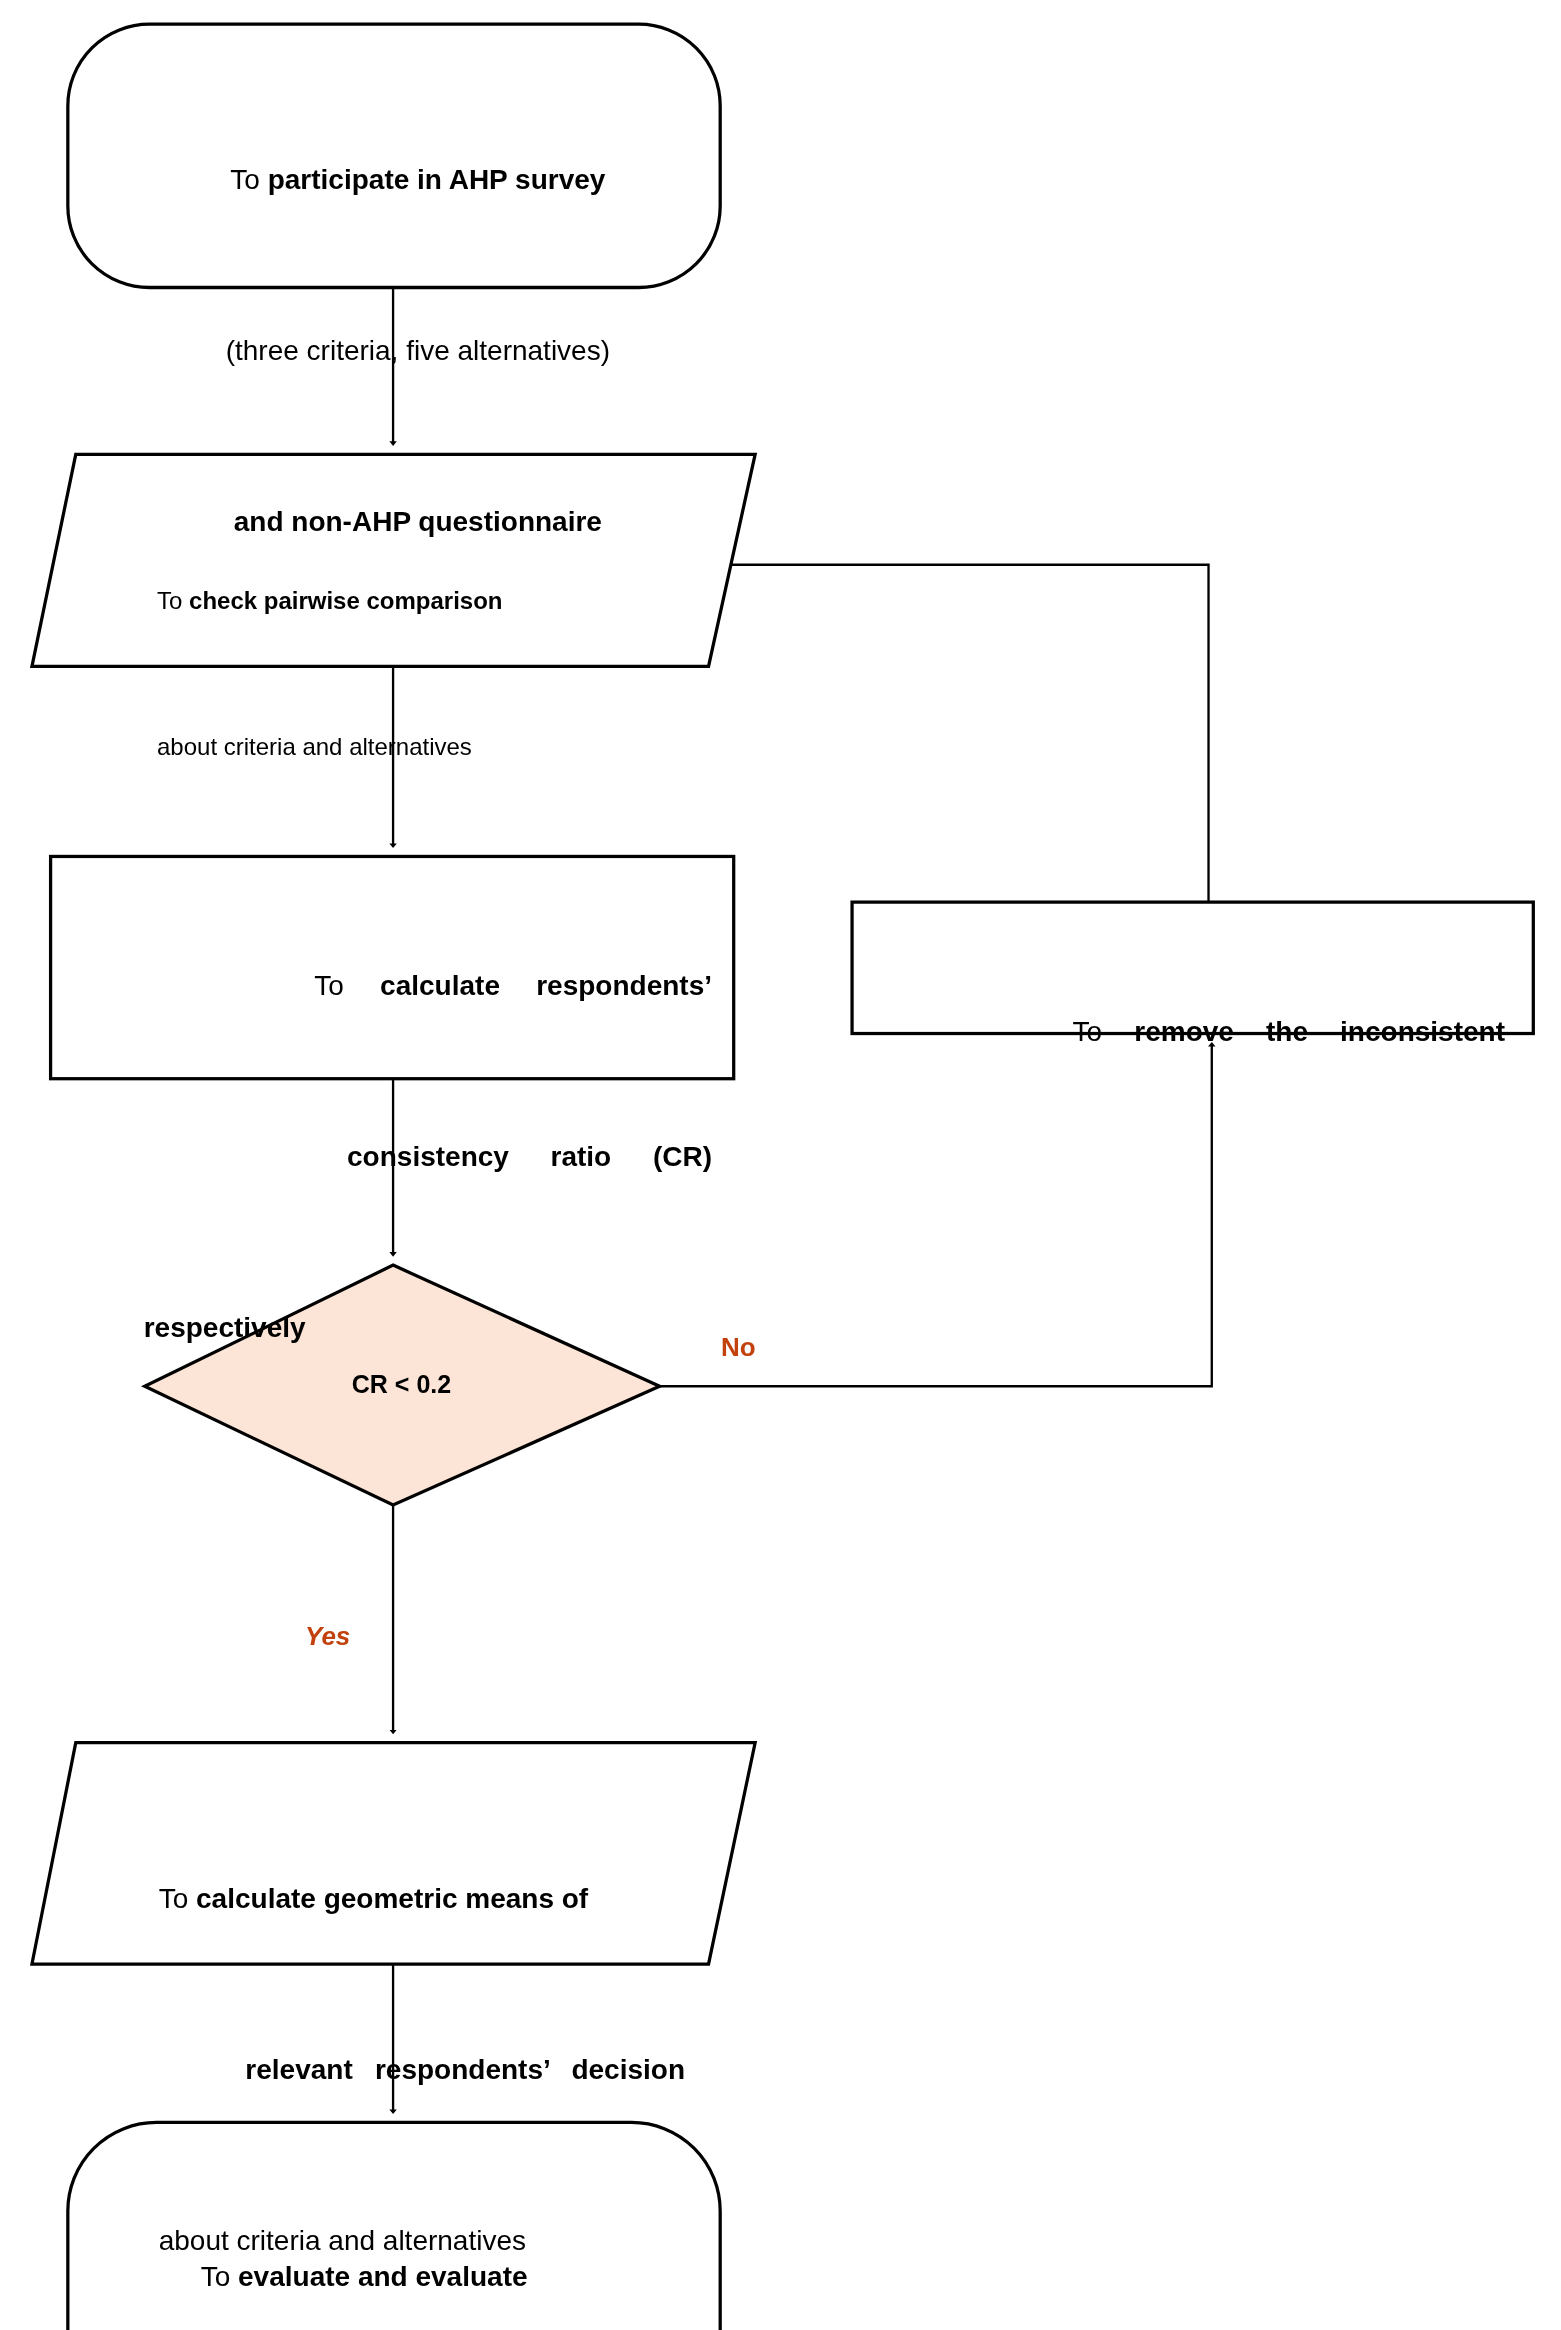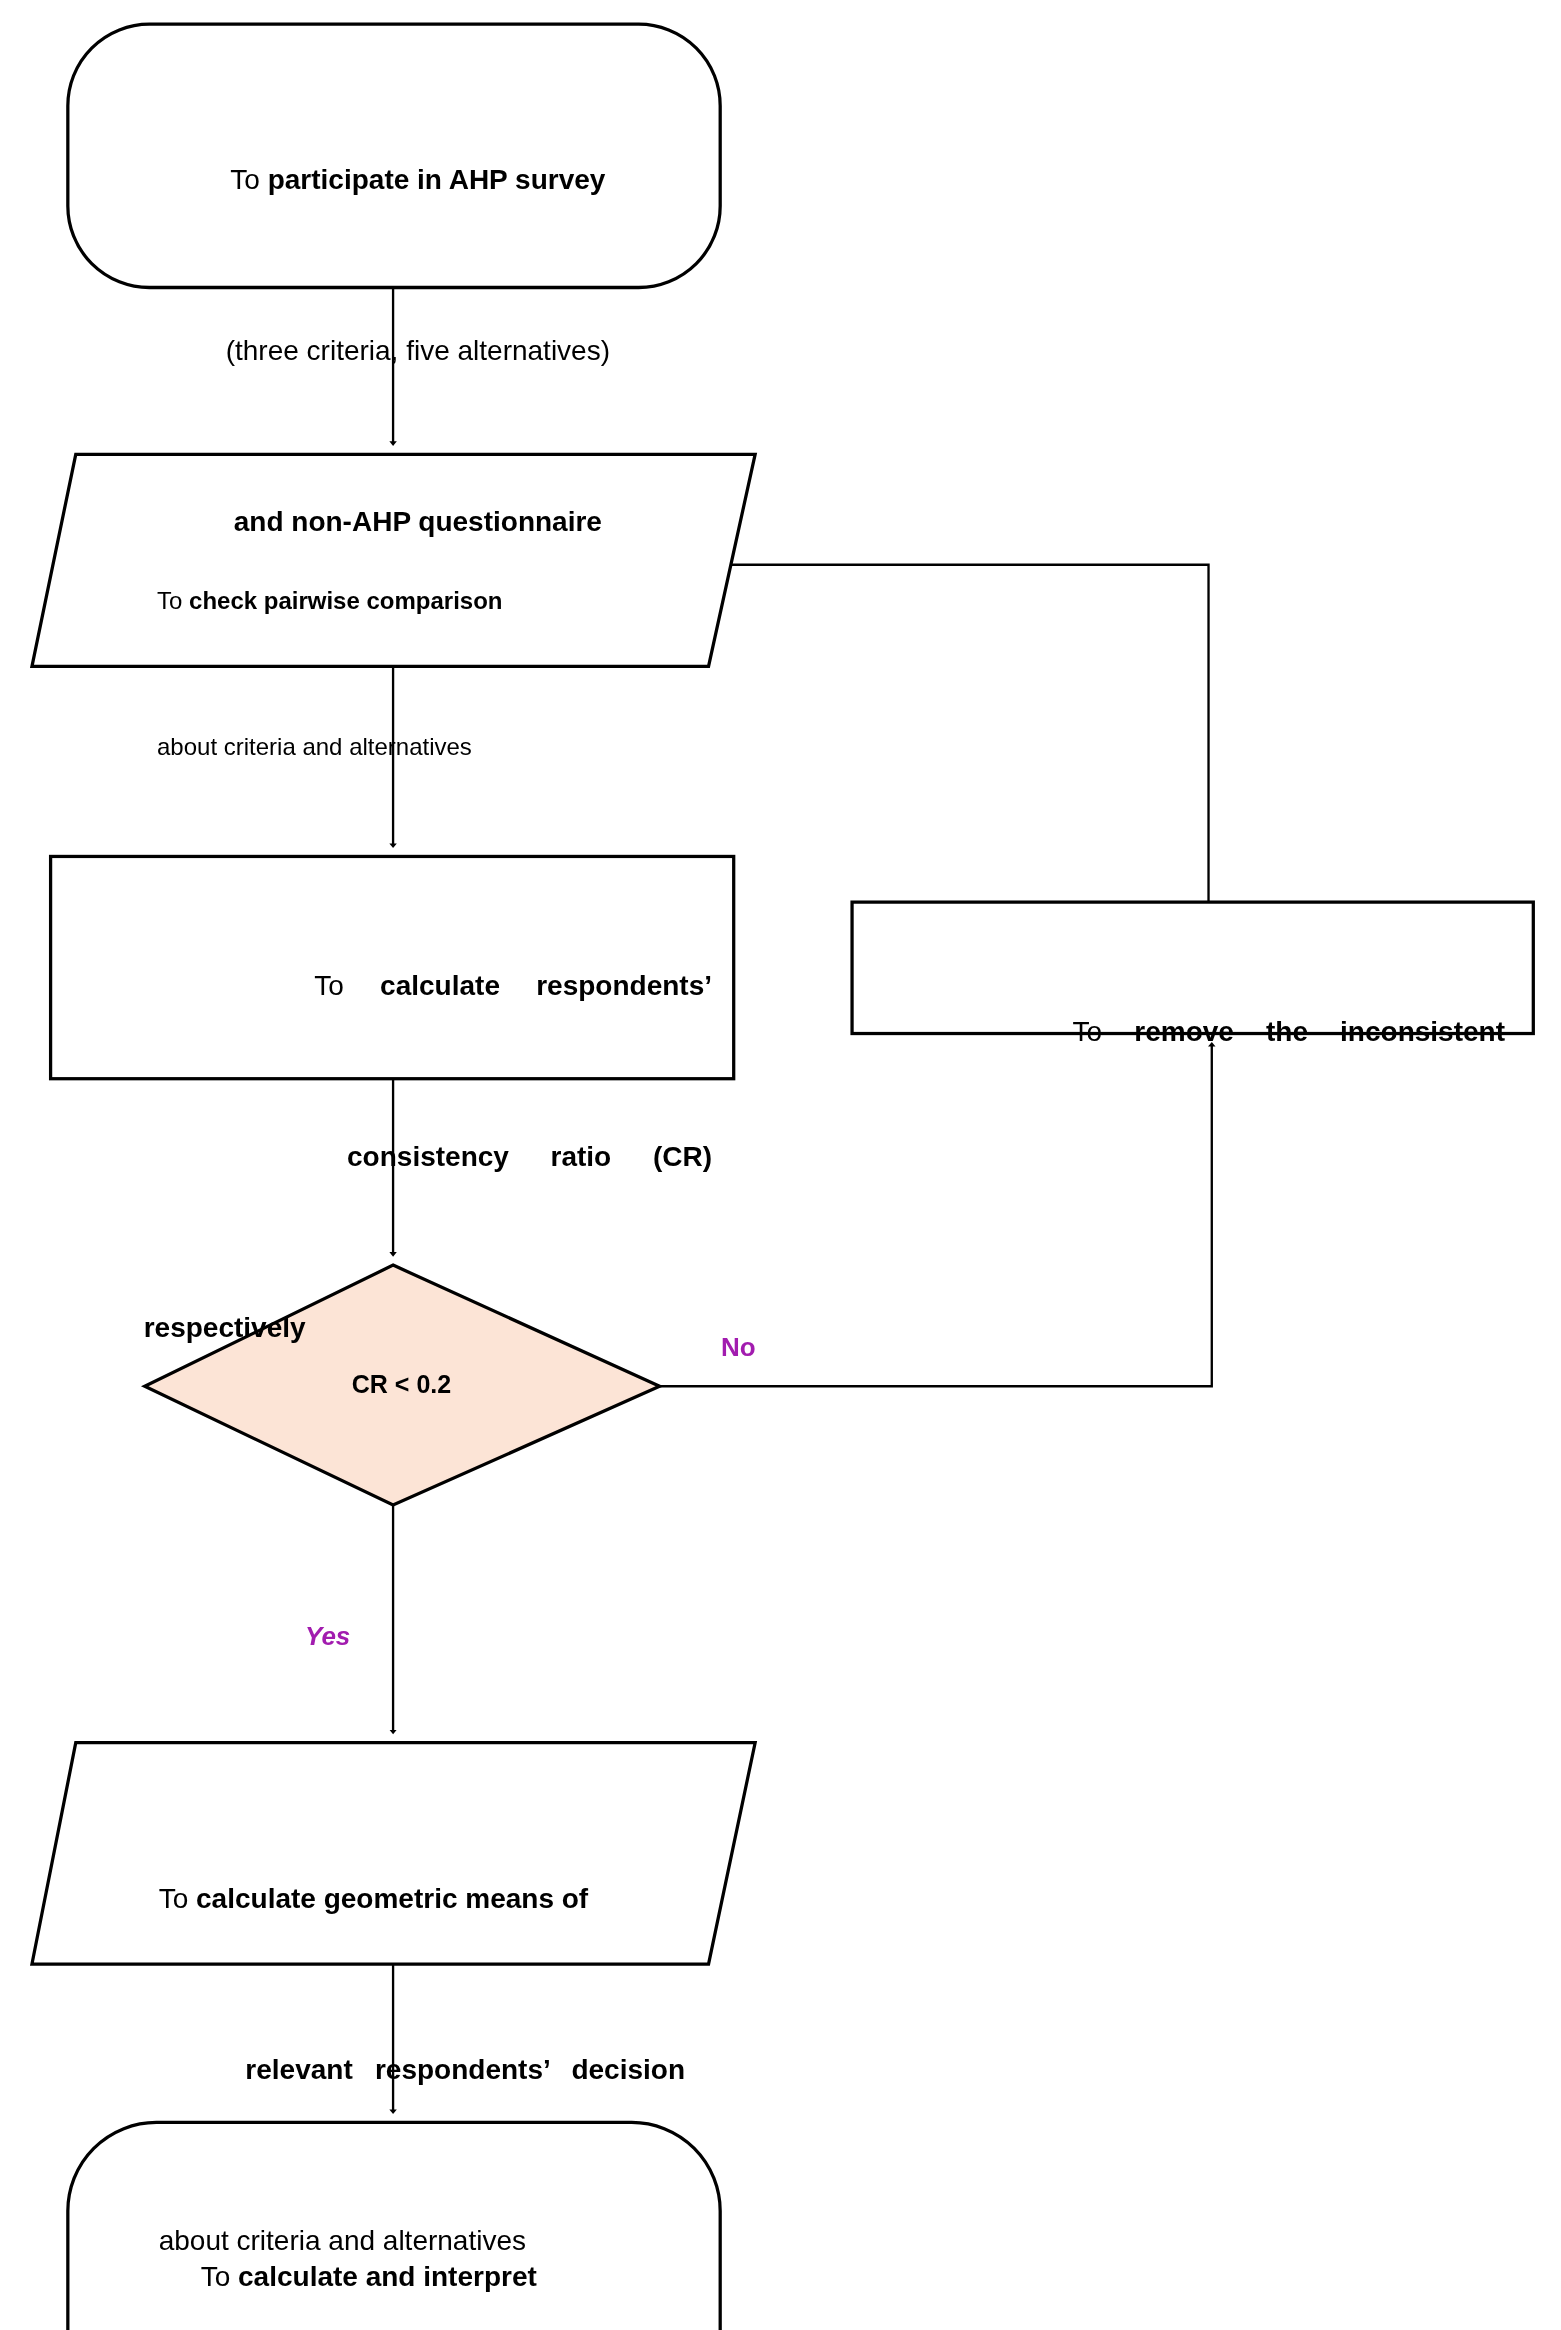--- a/index.html
+++ b/index.html
@@ -31,21 +31,21 @@
     line-height: 1.22;
     white-space: pre-wrap;
     pointer-events: none;
   }
   .t-reg { font-weight: 400; }
   .t-bold { font-weight: 700; }
   .justified { text-align: justify; text-align-last: left; }
   .centered { text-align: center; }
   .edge-label {
     position: absolute;
-    color: #a21caf;
+    color: #c2410c;
     font-weight: 700;
     font-size: 26px;
     line-height: 1;
   }
   .diamond-label {
     position: absolute;
     color: #000000;
     font-weight: 700;
     font-size: 25px;
     text-align: center;
@@ -147,21 +147,21 @@
     <div class="justified" style="text-align:justify; text-align-last:justify;">
       <span class="t-bold">relevant respondents’ decision</span>
     </div>
     <div>
       <span class="t-reg">about criteria and alternatives</span>
     </div>
   </div>
 
   <div class="node-text" style="left:154px; top:2158px; width:485px; font-size:28px;">
     <div>
-      <span class="t-reg">To </span><span class="t-bold">calculate and interpret</span>
+      <span class="t-reg">To </span><span class="t-bold">evaluate and evaluate</span>
     </div>
     
     
     
     
   </div>
 
   <span class="edge-label" style="left:721px; top:1334px;">No</span>
 
   <span class="edge-label" style="left:305px; top:1623px;font-style:italic;">Yes</span>

